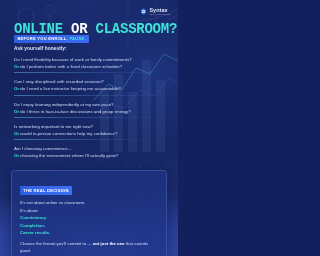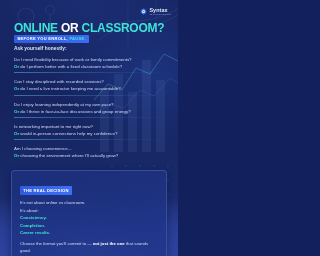--- a/index.html
+++ b/index.html
@@ -35,22 +35,22 @@
     position:absolute; top:7px; right:7px;
     display:flex; align-items:center; gap:2px;
     opacity:.95;
   }
   .logo-mark { width:7px; height:7px; flex:none; }
   .logo-text { font-size:5.4px; font-weight:700; color:#e9eefc; letter-spacing:.1px; }
   .logo-sub { font-size:2.2px; color:#9fb0dd; letter-spacing:.35px; }
 
   .title {
     position:absolute; top:22px; left:14px;
-    font-size:12px; font-weight:800; letter-spacing:-.25px;
-    line-height:1; white-space:nowrap;
+    font-size:14px; font-weight:800; letter-spacing:-.25px;
+    line-height:1; white-space:nowrap;font-family:Liberation Mono, monospace;
   }
   .t-cyan { color:#3fe3d6; }
   .t-white { color:#ffffff; }
 
   .badge {
     position:absolute; top:34.5px; left:14px;
     background:linear-gradient(90deg,#2f5de0 0%, #3a6bf0 100%);
     color:#ffffff;
     font-size:4.1px; font-weight:700; letter-spacing:.25px;
     padding:1.6px 3.4px 1.7px;

